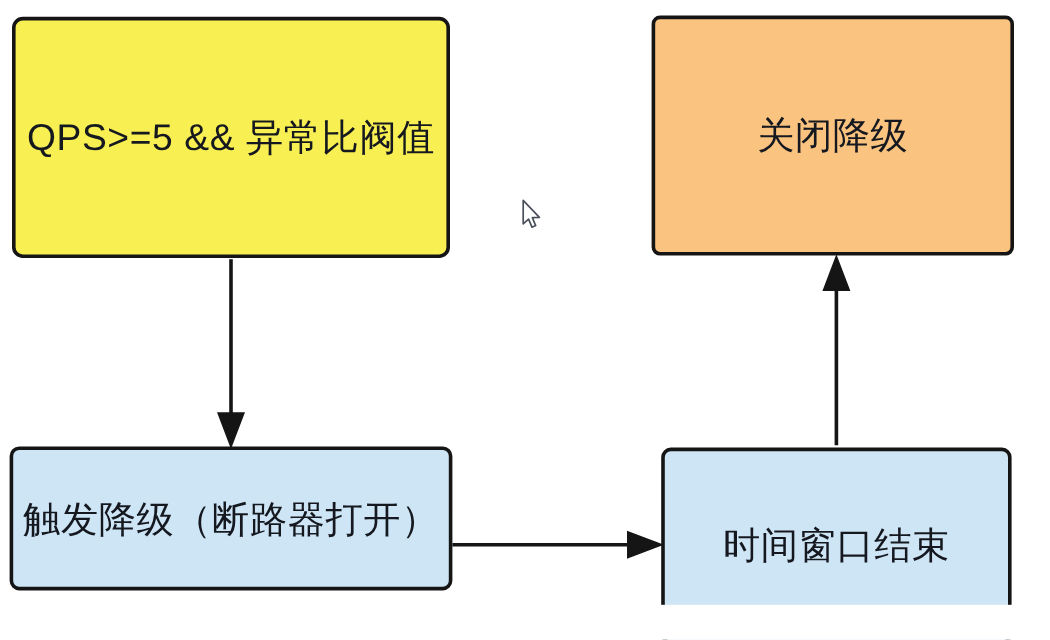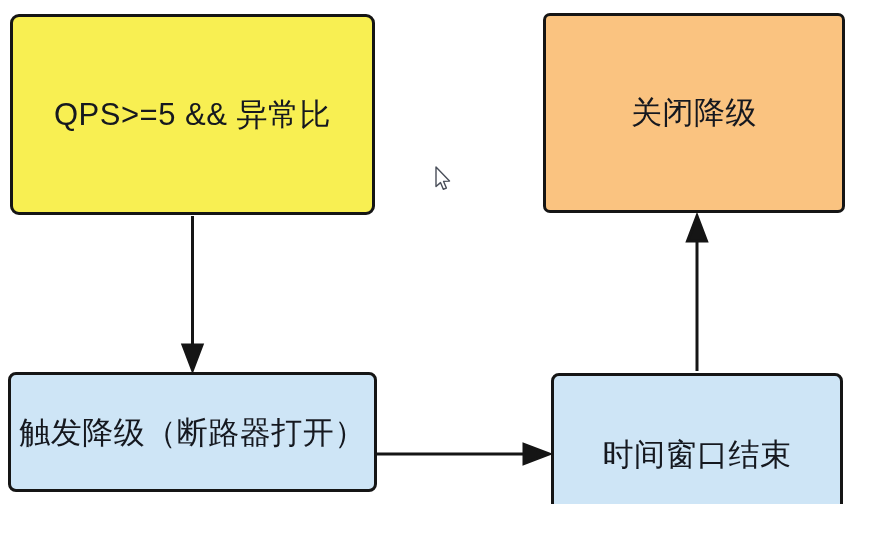--- a/index.html
+++ b/index.html
@@ -70,20 +70,21 @@
   }
   .node .line { display: block; }
 </style>
 </head>
 <body>
 
 <div class="canvas" style="--condition-fill: #F8EF52; --close-fill: #FAC380; --state-fill: #CEE5F6; --border: #151515; --bg: #FFFFFF;">
 
   <div class="node node-condition">
     <span class="line">QPS&gt;=5 &amp;&amp; 异常比</span>
+    <span class="line">阀值</span>
   </div>
 
   <div class="node node-close">
     <span class="line">关闭降级</span>
   </div>
 
   <div class="node node-trigger">
     <span class="line">触发降级</span>
     <span class="line">（断路器打开）</span>
   </div>

